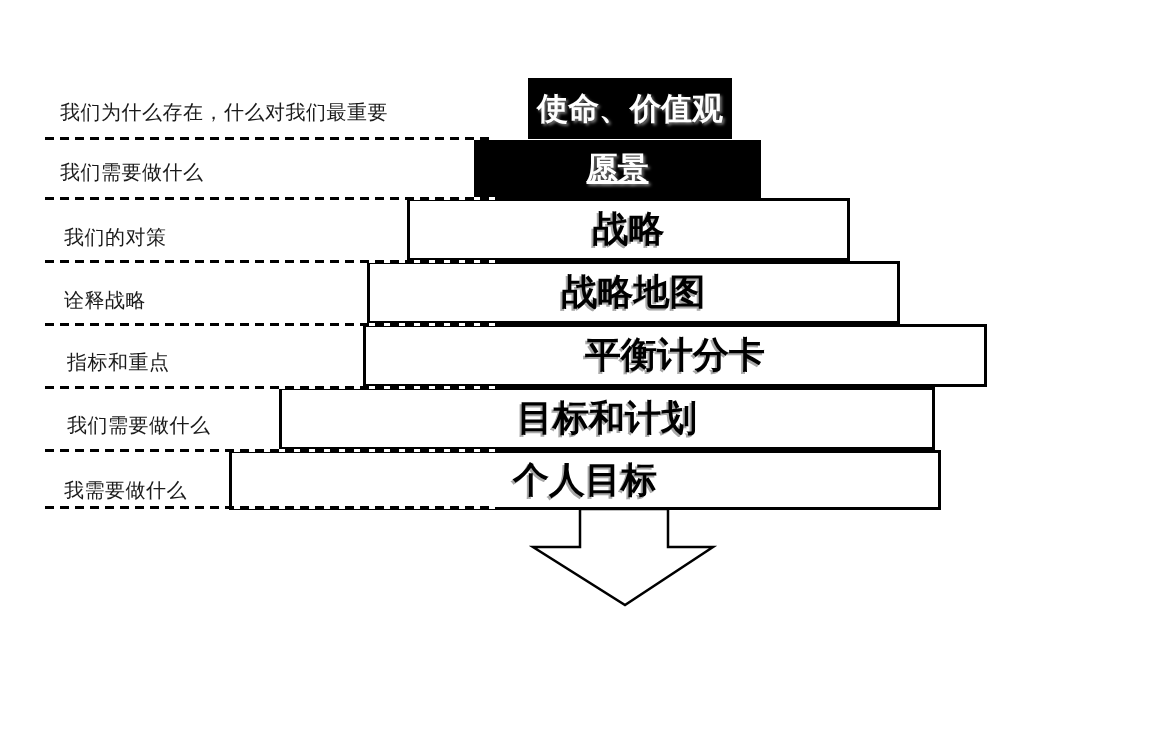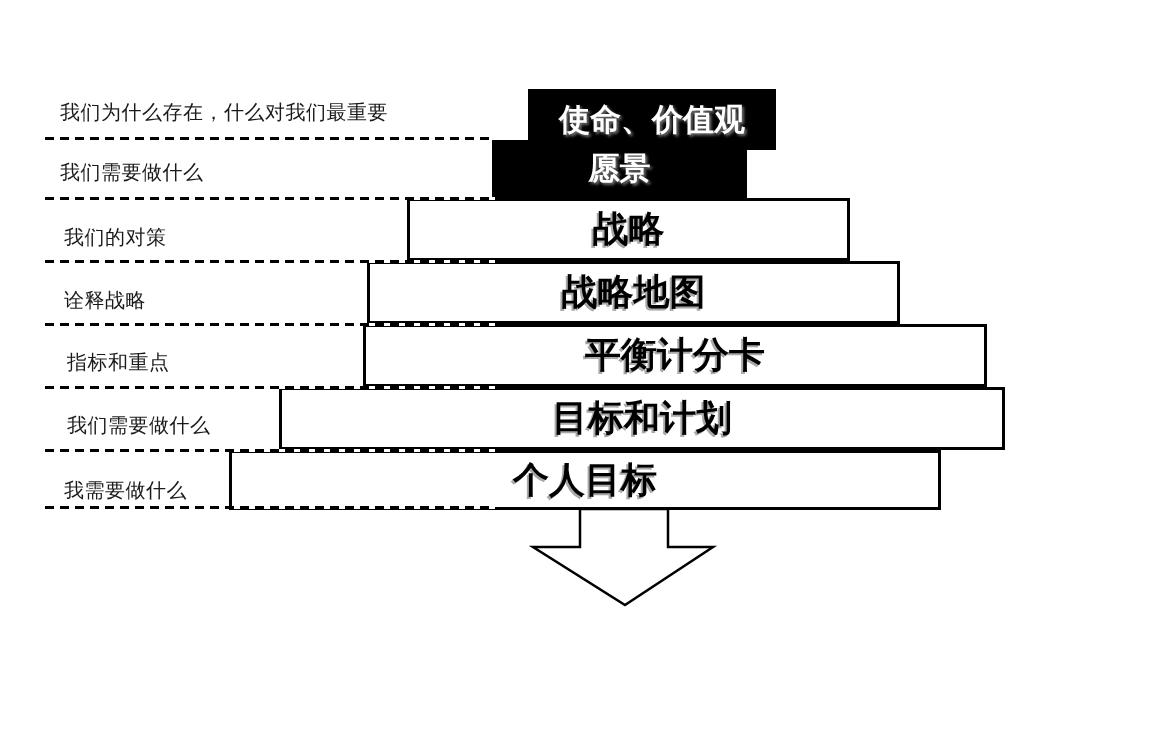--- a/index.html
+++ b/index.html
@@ -69,26 +69,26 @@
     z-index: 2;
   }
   .level.black {
     background: #000000;
     color: #ffffff;
     font-size: 31px;
     font-weight: bold;
     text-shadow: 2px 2px 3px #777777;
     z-index: 3;
   }
-  .lv1 { left: 528px; top: 78px;  width: 248px; height: 61px; margin-top: 11px; }
-  .lv2 { left: 492px; top: 140px; width: 255px; height: 58px; }
+  .lv1 { left: 528px; top: 78px;  width: 204px; height: 61px; }
+  .lv2 { left: 474px; top: 140px; width: 287px; height: 58px; text-decoration: underline; }
   .lv3 { left: 407px; top: 198px; width: 443px; height: 63px; }
   .lv4 { left: 367px; top: 261px; width: 533px; height: 63px; }
   .lv5 { left: 328px; top: 324px; width: 624px; height: 63px; margin-left: 35px; }
-  .lv6 { left: 279px; top: 387px; width: 726px; height: 63px; }
+  .lv6 { left: 279px; top: 387px; width: 656px; height: 63px; }
   .lv7 { left: 229px; top: 450px; width: 712px; height: 60px; }
 
   
   .arrow-wrap {
     position: absolute;
     left: 520px;
     top: 505px;
     width: 210px;
     height: 110px;
     z-index: 2;

